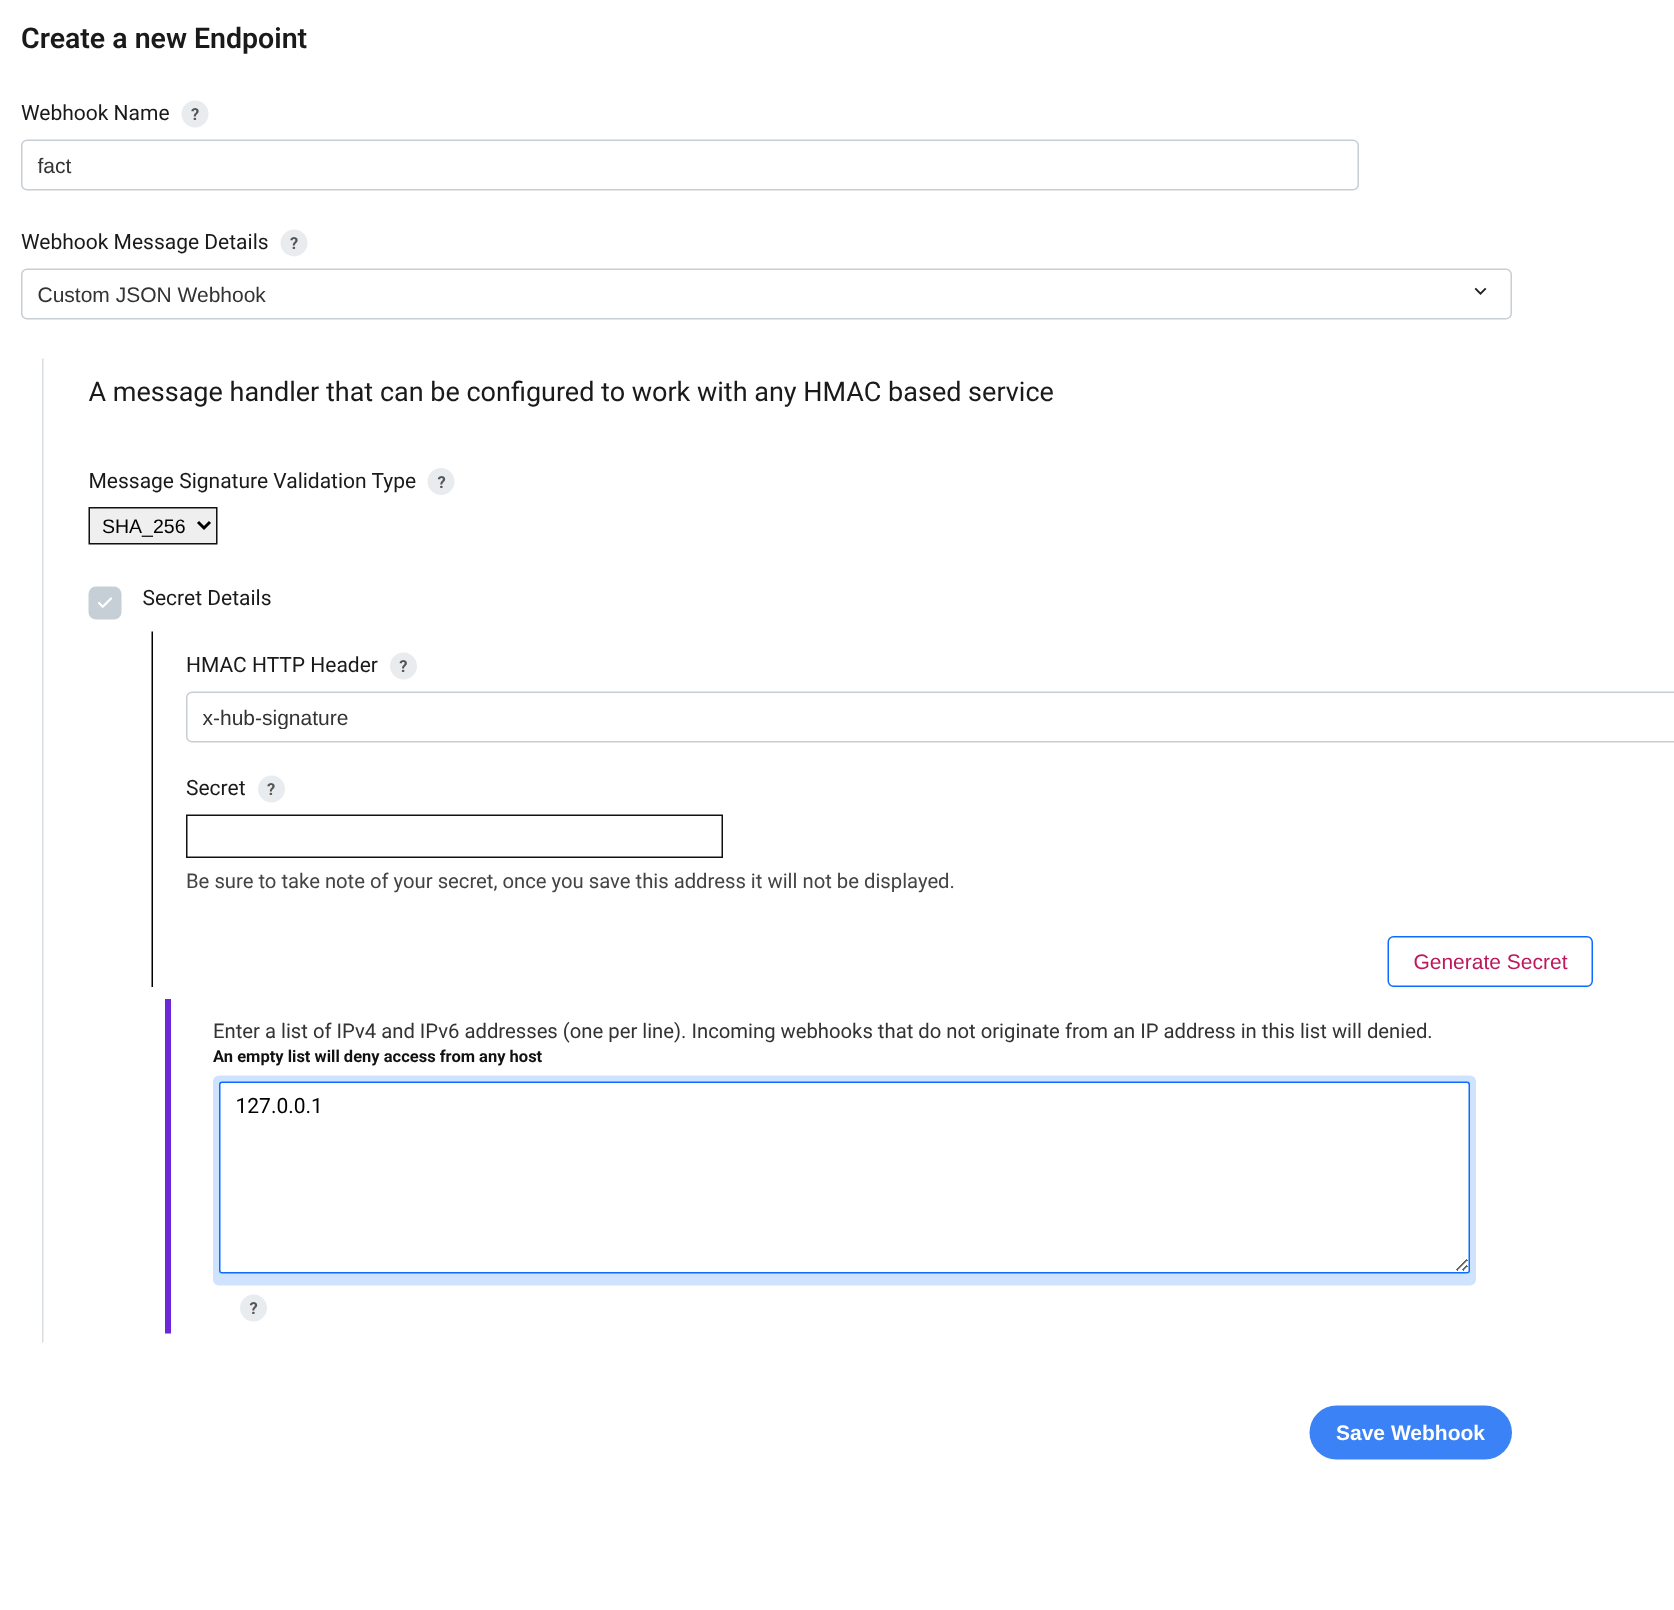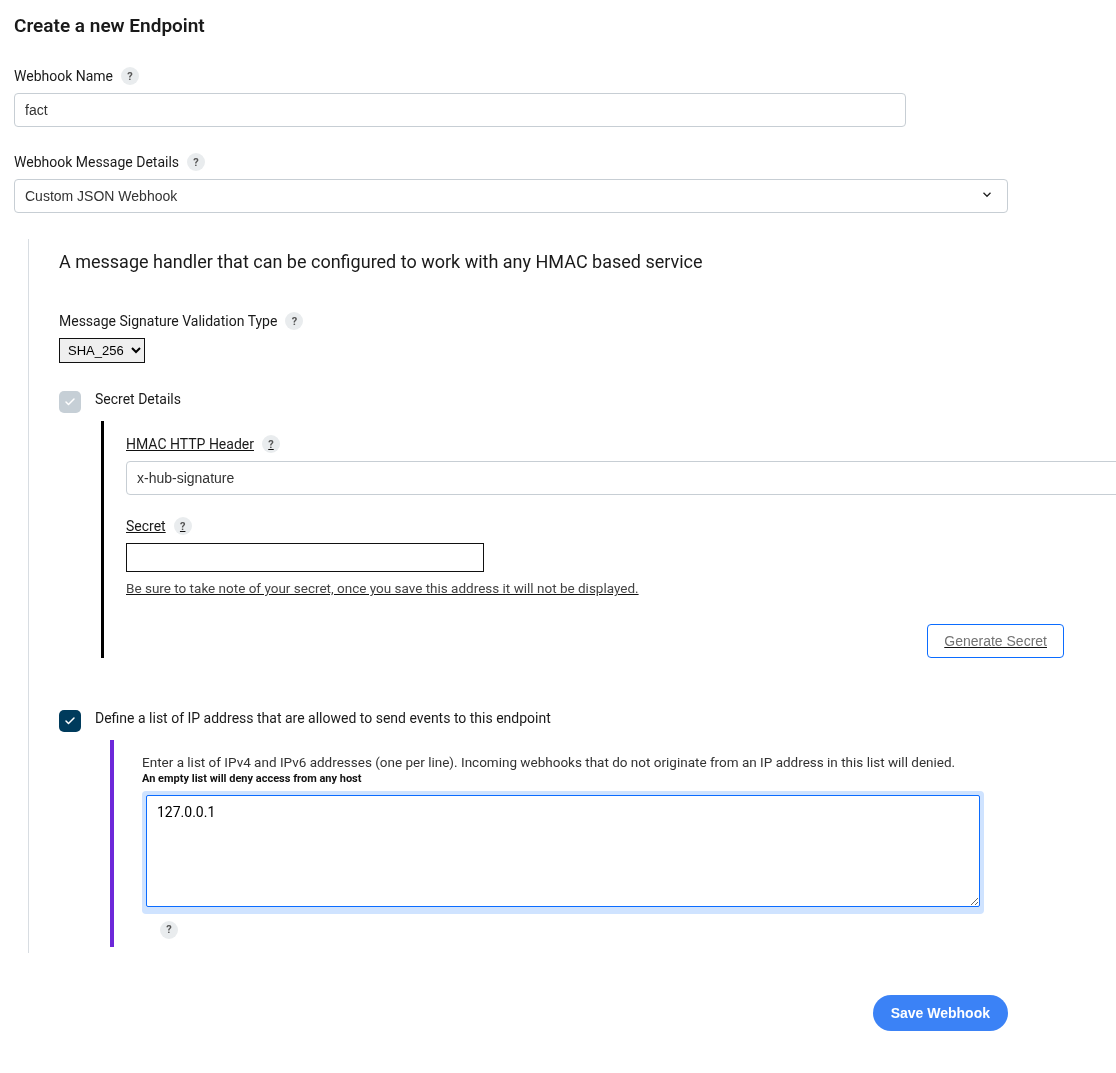--- a/index.html
+++ b/index.html
@@ -130,26 +130,25 @@
       height: 12px;
     }
     .toggle.soft svg { stroke: #fff; }
     .toggle.solid svg { stroke: #fff; }
     .toggle-label {
       font-size: 14px;
       color: #1a1a1a;
     }
     .nested-section {
       margin-left: 42px;
-      border-left: 3px solid #000000;
+      border-left: 1px solid #000000;
       padding-left: 22px;
       padding-top: 14px;
       margin-top: 8px;
       width: 942px;
-      text-decoration: underline;
     }
     .nested-field {
       margin-bottom: 22px;
     }
     .nested-field .text-input {
       width: 1072px;
     }
     .secret-input {
       width: 358px;
       padding: 6px 8px;
@@ -157,21 +156,21 @@
       font-size: 13px;
       background: #fff;
     }
     .secret-hint {
       font-size: 13.5px;
       color: #444;
       margin-top: 8px;
     }
     .btn-outline {
       border: 1.5px solid #0b6cff;
-      color: #737373;
+      color: #be185d;
       background: #fff;
       font-size: 14px;
       font-weight: 500;
       padding: 8px 16px;
       border-radius: 4px;
       cursor: pointer;
     }
     .btn-row-right {
       display: flex;
       justify-content: flex-end;
@@ -184,21 +183,21 @@
       margin-bottom: 2px;
     }
     .ip-warn {
       font-size: 11px;
       color: #111;
       font-weight: 700;
       margin-bottom: 6px;
     }
     .ip-textarea {
       width: 834px;
-      height: 112px;
+      height: 128px;
       padding: 8px 10px;
       border: 1.8px solid #0b6cff;
       border-radius: 2px;
       font-size: 14px;
       font-family: inherit;
       resize: both;
       outline: none;
     }
     .ip-focus-outer {
       position: relative;
@@ -304,28 +303,20 @@
       </div>
       <input type="password" class="secret-input" value="" style="">
       <div class="secret-hint">Be sure to take note of your secret, once you save this address it will not be displayed.</div>
     </div>
 
     <div class="btn-row-right">
       <button class="btn-outline">Generate Secret</button>
     </div>
   </div>
 
-  <div class="toggle-row" style="margin-top:52px;">
-    <span class="toggle solid">
-      <svg viewBox="0 0 24 24" fill="none" stroke-width="3" stroke-linecap="round" stroke-linejoin="round">
-          <polyline points="20 6 9 17 4 12"></polyline>
-        </svg>
-    </span>
-    <span class="toggle-label">Define a list of IP address that are allowed to send events to this endpoint</span>
-  </div>
 
   <div class="nested-section-ip">
     <div class="ip-desc">Enter a list of IPv4 and IPv6 addresses (one per line). Incoming webhooks that do not originate from an IP address in this list will denied.</div>
     <div class="ip-warn">An empty list will deny access from any host</div>
     <span class="ip-focus-outer">
       <textarea class="ip-textarea" style="">127.0.0.1</textarea>
     </span>
     <div class="help-below">
       <span class="help-icon">?</span>
     </div>

